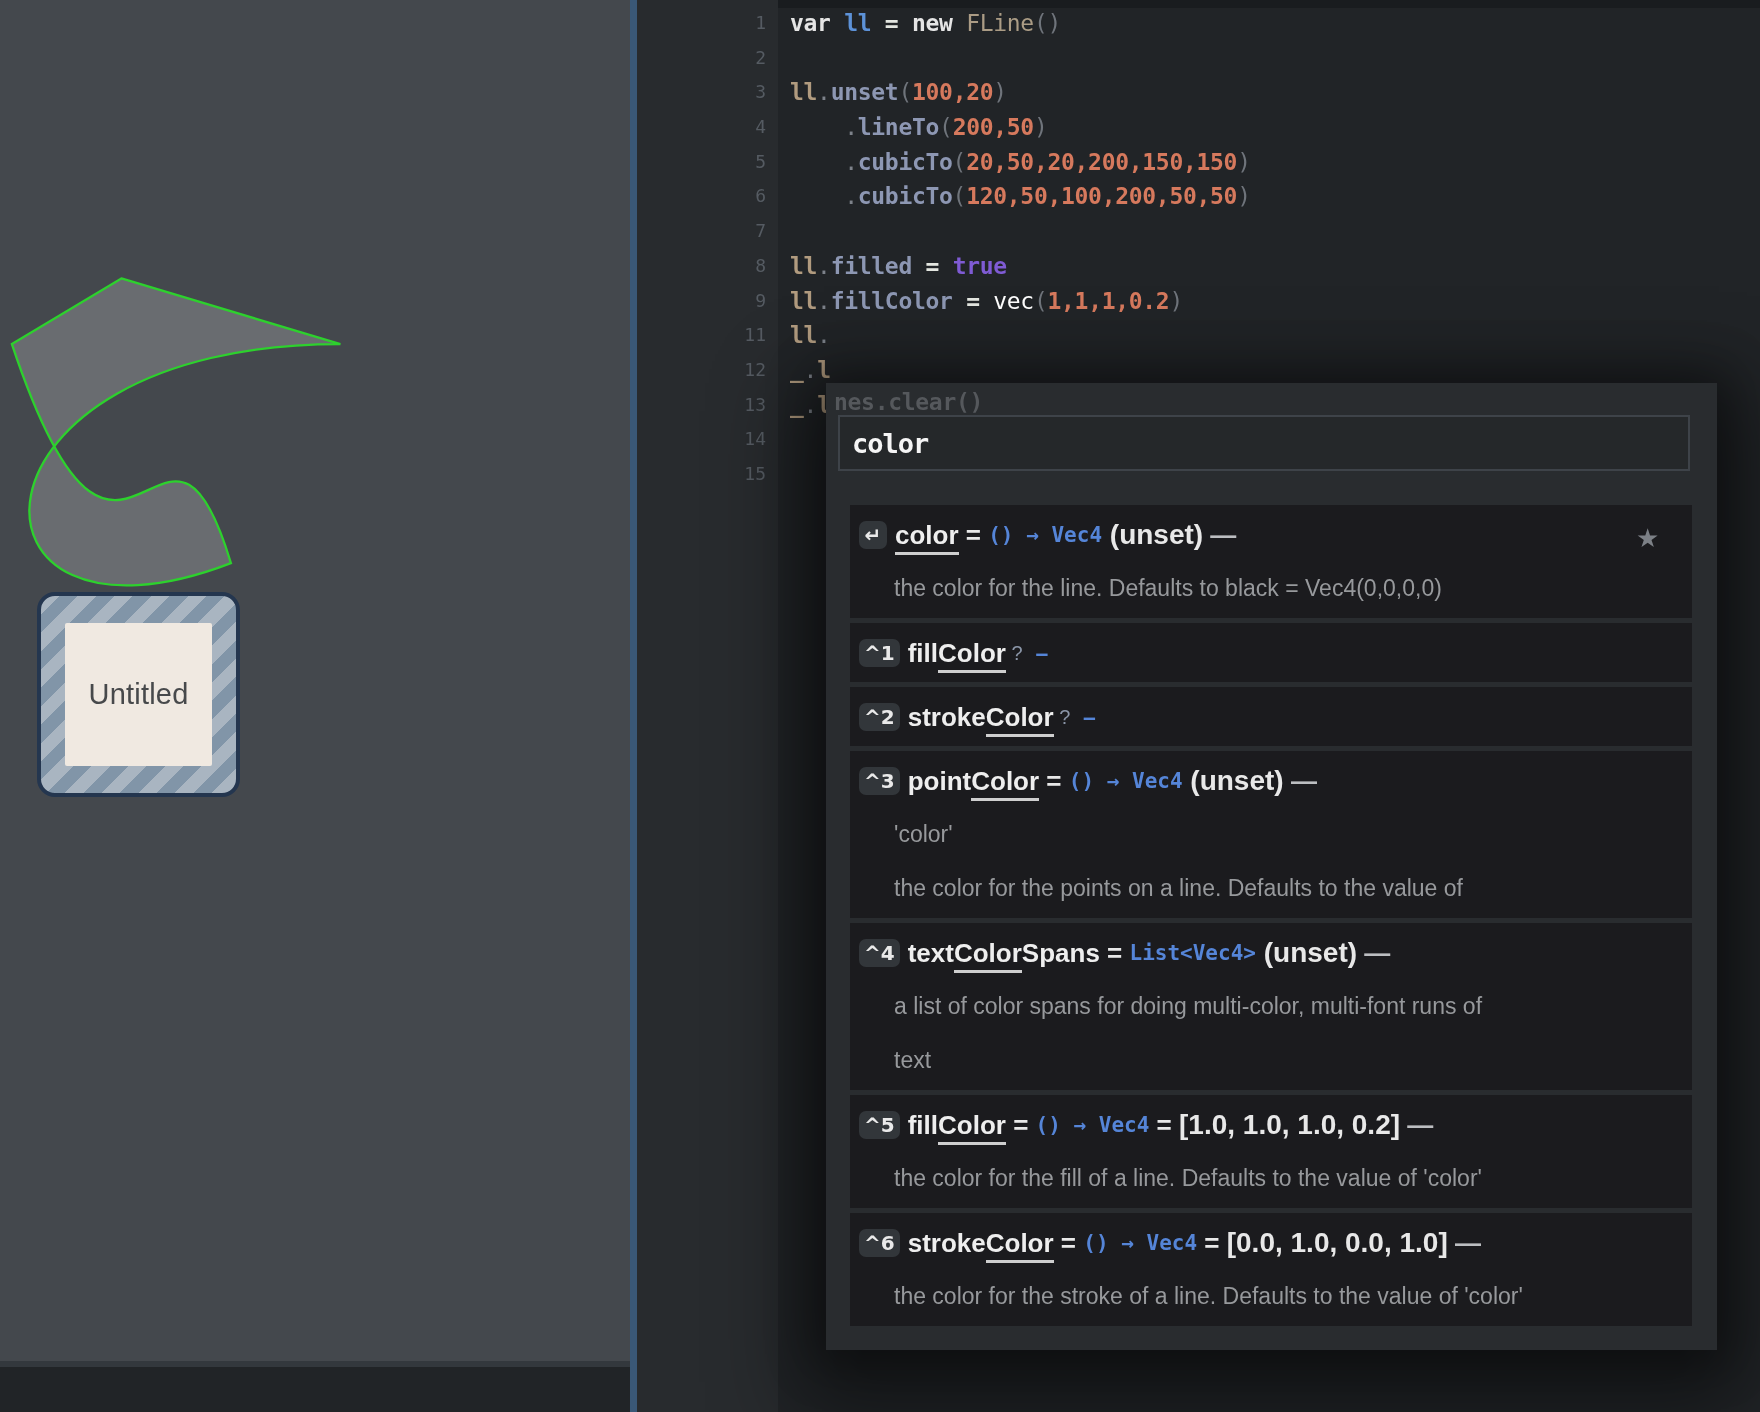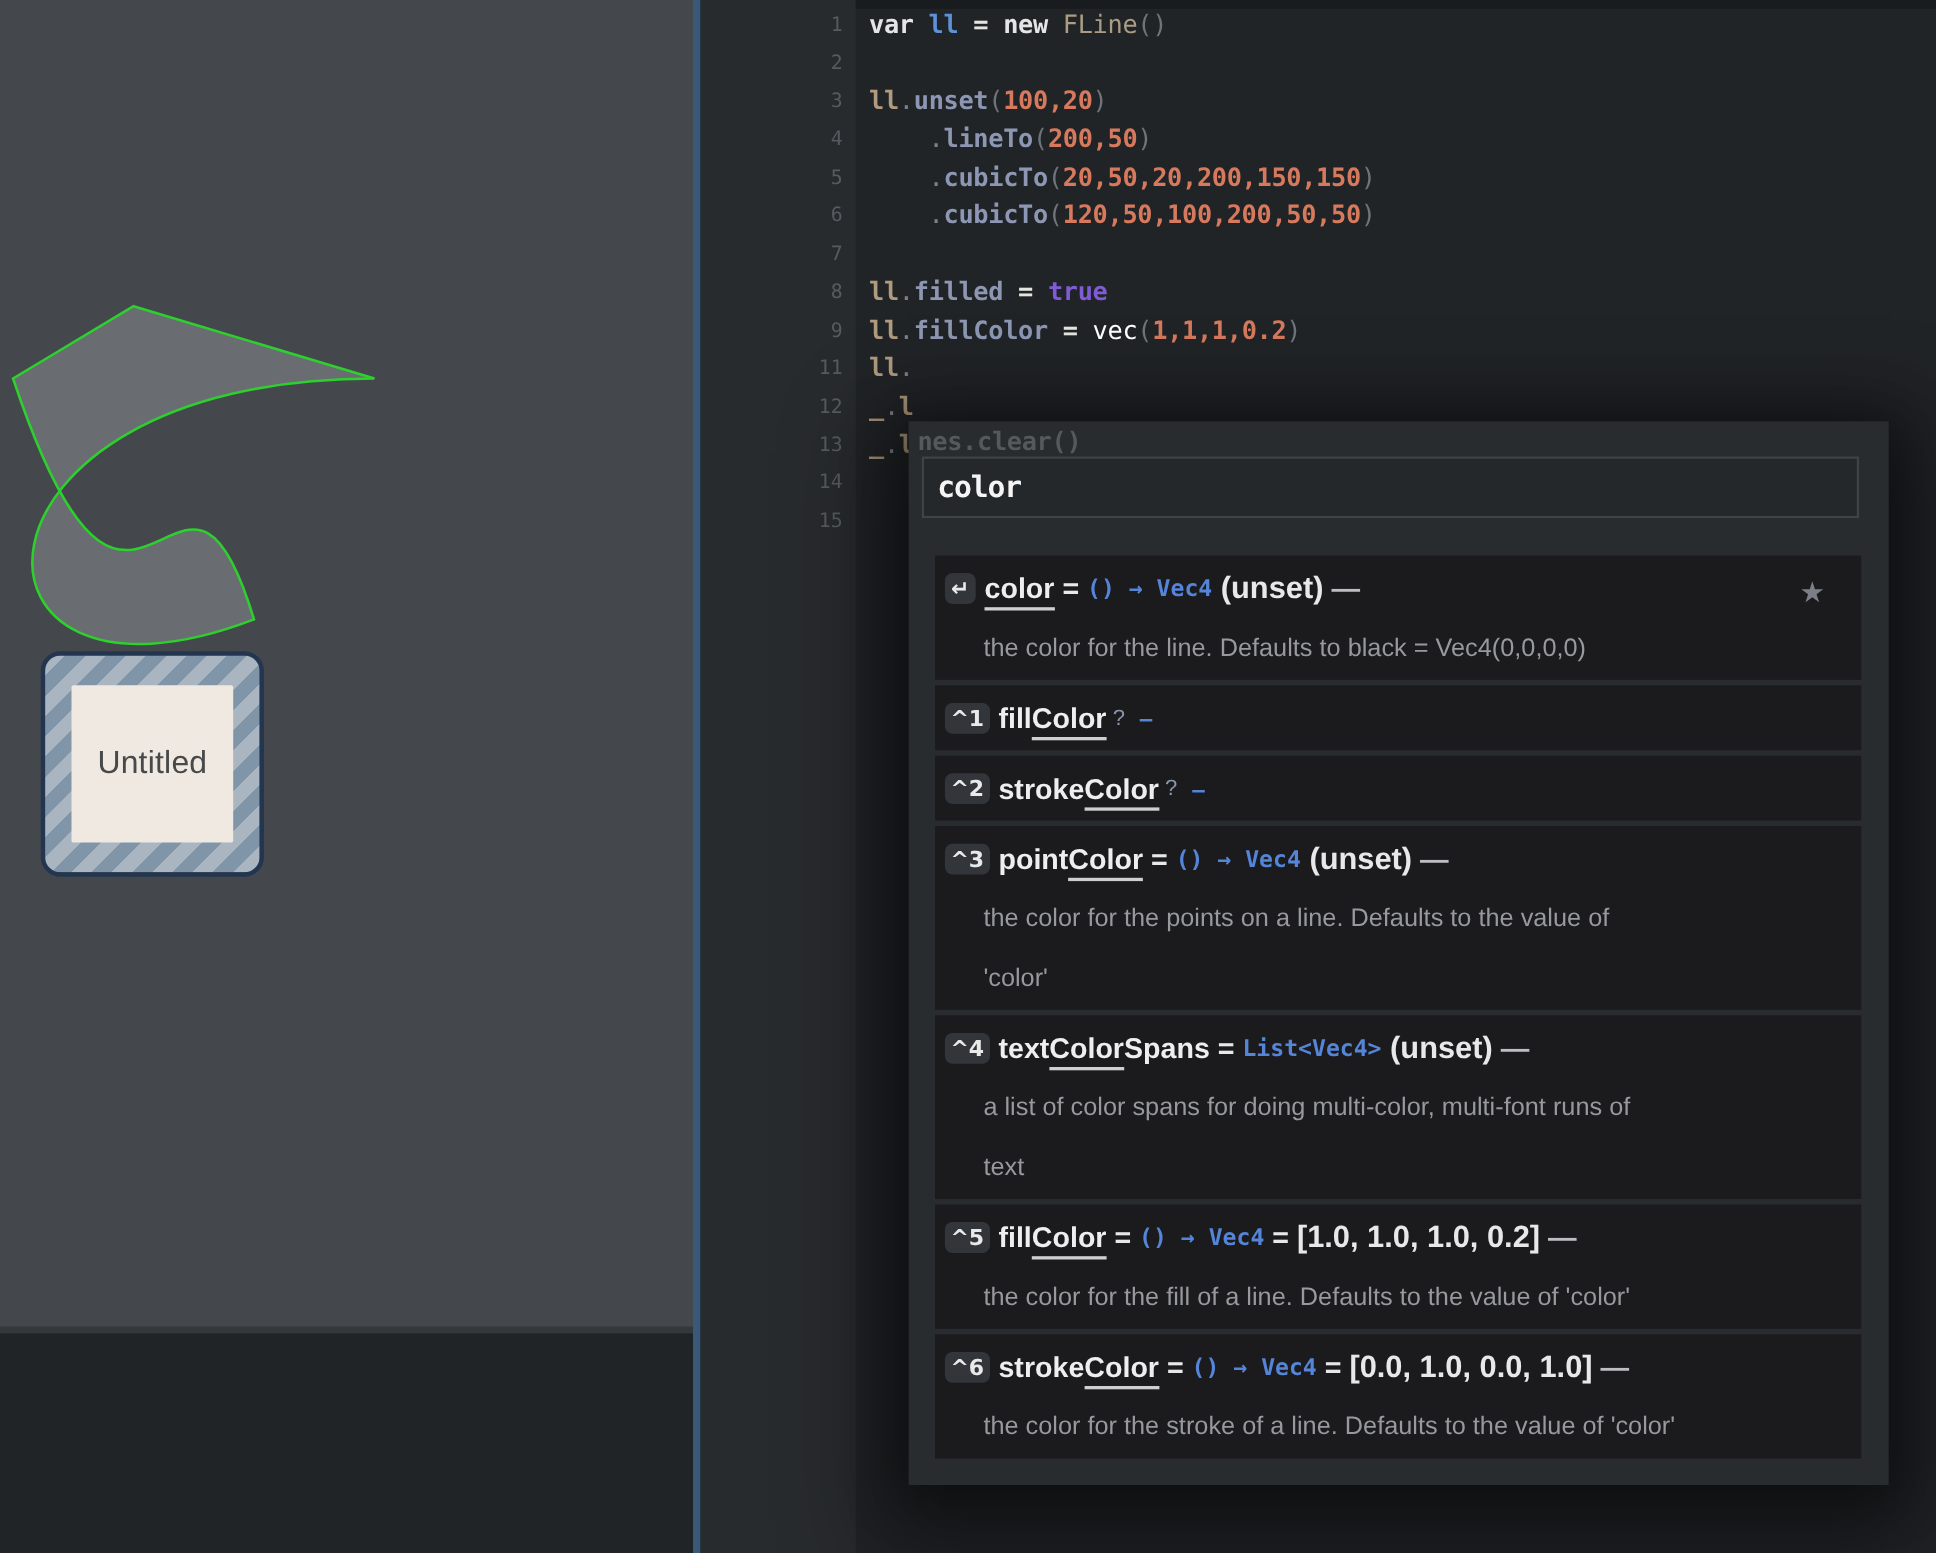--- a/index.html
+++ b/index.html
@@ -1,20 +1,20 @@
 <!DOCTYPE html>
 <html><head>
 <meta charset="utf-8">
 <style>
   html,body{margin:0;padding:0;background:#17191c;}
   .app{position:relative;width:1760px;height:1412px;overflow:hidden;
        font-family:"Liberation Sans",sans-serif;background:#212427;}
 
   
-  .left-panel{position:absolute;left:0;top:0;width:632px;height:1212px;background:#44484d;overflow:hidden;}
+  .left-panel{position:absolute;left:0;top:0;width:632px;height:1367px;background:#44484d;overflow:hidden;}
   .left-panel svg{position:absolute;left:0;top:0;}
   .panel-bottom-strip{position:absolute;left:0;bottom:0;width:632px;height:6px;background:#33383d;}
   .panel-divider{position:absolute;left:630px;top:0;width:7px;height:1412px;background:#3a5877;}
 
   .untitled-box{position:absolute;left:37px;top:592px;width:203px;height:205px;border-radius:18px;
     border:4px solid #24364f;box-sizing:border-box;
     background:repeating-linear-gradient(135deg,#a9b5c1 0 13px,#8195a8 13px 26px);}
   .untitled-inner{position:absolute;left:24px;top:27px;right:24px;bottom:27px;background:#f0e9e1;
     display:flex;align-items:center;justify-content:center;border-radius:2px;}
   .untitled-inner span{font-size:29px;color:#47494b;letter-spacing:0.2px;}
@@ -187,22 +187,22 @@
           <div class="title-row">
             <span class="badge">^3</span>
             <span class="cname"><span>point</span><span class="match">Color</span><span></span></span>
             <span class="seg-eq"> = </span>
             <span class="seg-bm">()</span>
             <span class="seg-bm"> → </span>
             <span class="seg-bm">Vec4</span>
             <span class="seg-bold"> (unset)</span>
             <span class="seg-dash"> —</span>
           </div>
+          <div class="cdesc">'color'</div>
           <div class="cdesc">the color for the points on a line. Defaults to the value of</div>
-          <div class="cdesc">'color'</div>
         </div>
         <div class="comp-item">
           <div class="title-row">
             <span class="badge">^4</span>
             <span class="cname"><span>text</span><span class="match">Color</span><span>Spans</span></span>
             <span class="seg-eq"> = </span>
             <span class="seg-bm">List&lt;Vec4&gt;</span>
             <span class="seg-bold"> (unset)</span>
             <span class="seg-dash"> —</span>
           </div>

